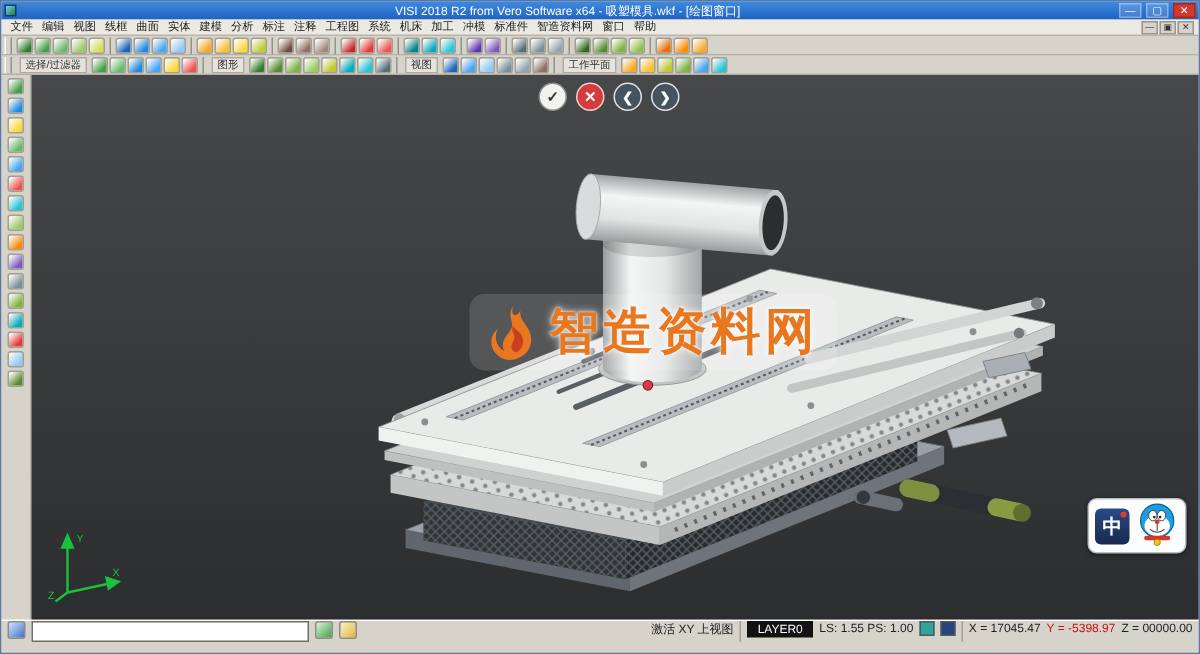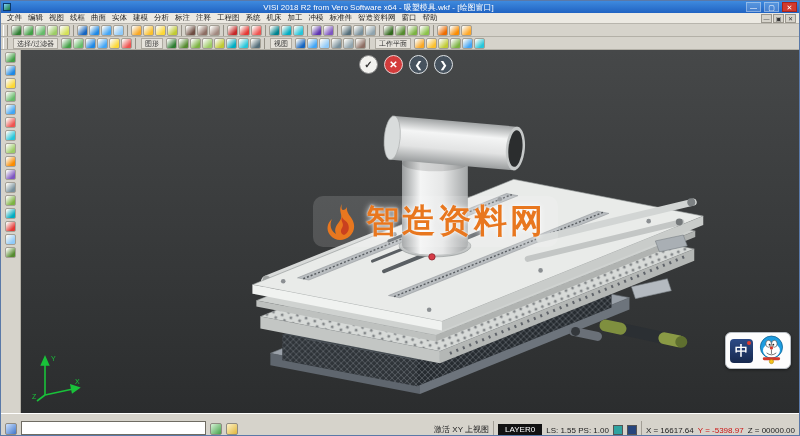--- a/index.html
+++ b/index.html
@@ -45,21 +45,21 @@
 
   
   .axis-triad{position:absolute;left:10px;bottom:10px}
 
   
   .ime-box{position:absolute;right:8px;bottom:44px;width:66px;height:37px;background:#fdfdfd;border:1px solid #b9bec4;border-radius:6px;box-shadow:0 1px 3px rgba(0,0,0,.45);display:flex;align-items:center;gap:4px;padding:3px 4px}
   .ime-mode{width:24px;height:24px;background:linear-gradient(#2c4a86,#17294e);border-radius:4px;color:#fff;font-size:13px;font-weight:bold;display:flex;align-items:center;justify-content:center;position:relative}
   .ime-mode::after{content:"";position:absolute;right:2px;top:2px;width:4px;height:4px;border-radius:50%;background:#e23b2e}
 
   
-  .statusbar{height:22px;background:#d6d3cb;border-top:1px solid #fff;display:flex;align-items:flex-end;font-size:8px;color:#222;padding:0 4px;gap:4px;flex:0 0 auto}
+  .statusbar{height:22px;background:#d6d3cb;border-top:1px solid #fff;display:flex;align-items:flex-start;font-size:8px;color:#222;padding:0 4px;gap:4px;flex:0 0 auto}
   .sb-icon{width:12px;height:12px;border:1px solid #8f8b82;border-radius:2px;flex:0 0 auto}
   .sb-icon.i1{background:linear-gradient(135deg,#cfe3ff,#3f74c9)}
   .sb-icon.i2{background:linear-gradient(135deg,#d8f3d8,#43a047)}
   .sb-icon.i3{background:linear-gradient(135deg,#fdf2c8,#e0b63a)}
   .sb-input{width:185px;height:14px;background:#fff;border:1px solid #6f6c63;font-size:8px;padding:0 2px}
   .sb-spacer{flex:1}
   .sb-text{white-space:nowrap}
   .sb-sep{width:1px;height:14px;background:#a29e95}
   .sb-chip-layer{background:#121212;color:#fff;padding:1px 7px;font-size:8px;white-space:nowrap}
   .sb-swatch{width:10px;height:10px;border:1px solid #555;flex:0 0 auto}
@@ -383,18 +383,18 @@
     <span class="sb-icon i2"></span>
     <span class="sb-icon i3"></span>
     <span class="sb-spacer"></span>
     <span class="sb-text">激活 XY 上视图</span>
     <span class="sb-sep"></span>
     <span class="sb-chip-layer">LAYER0</span>
     <span class="sb-text">LS: 1.55 PS: 1.00</span>
     <span class="sb-swatch teal"></span>
     <span class="sb-swatch navy"></span>
     <span class="sb-sep"></span>
-    <span class="sb-coord">X = 16617.64</span>
+    <span class="sb-coord">X = 17045.47</span>
     <span class="sb-coord y">Y = -5398.97</span>
     <span class="sb-coord">Z = 00000.00</span>
   </div>
 
 </div>
 
 </body></html>

